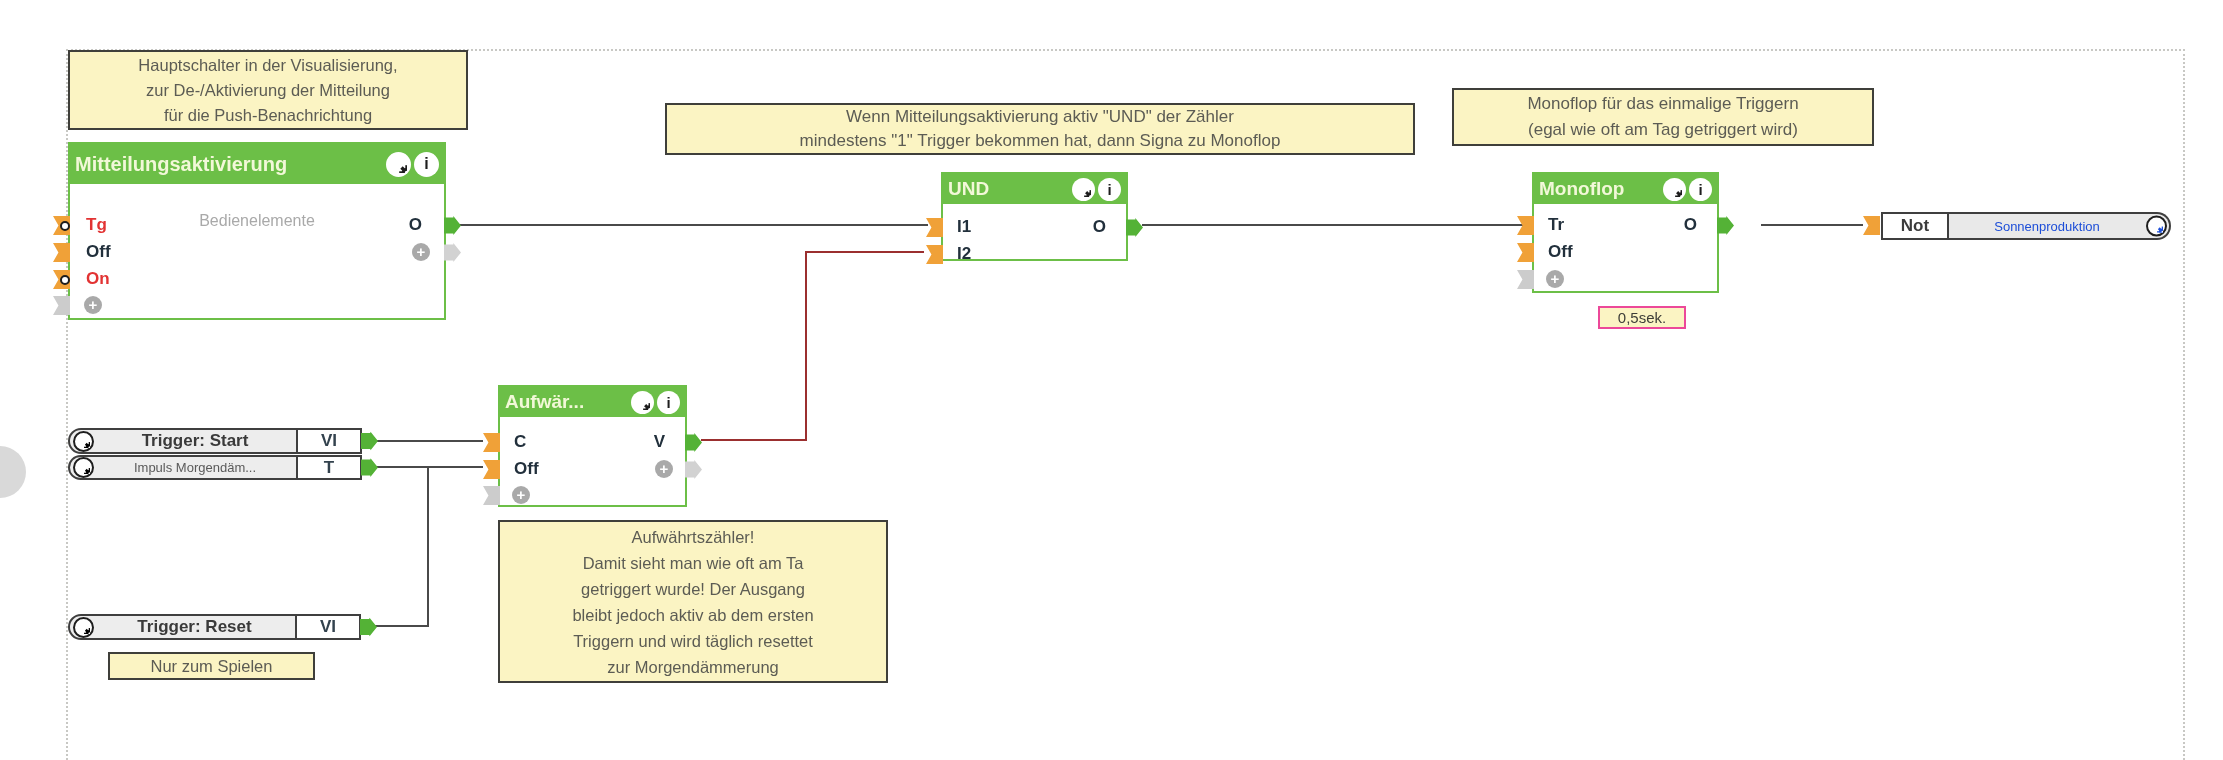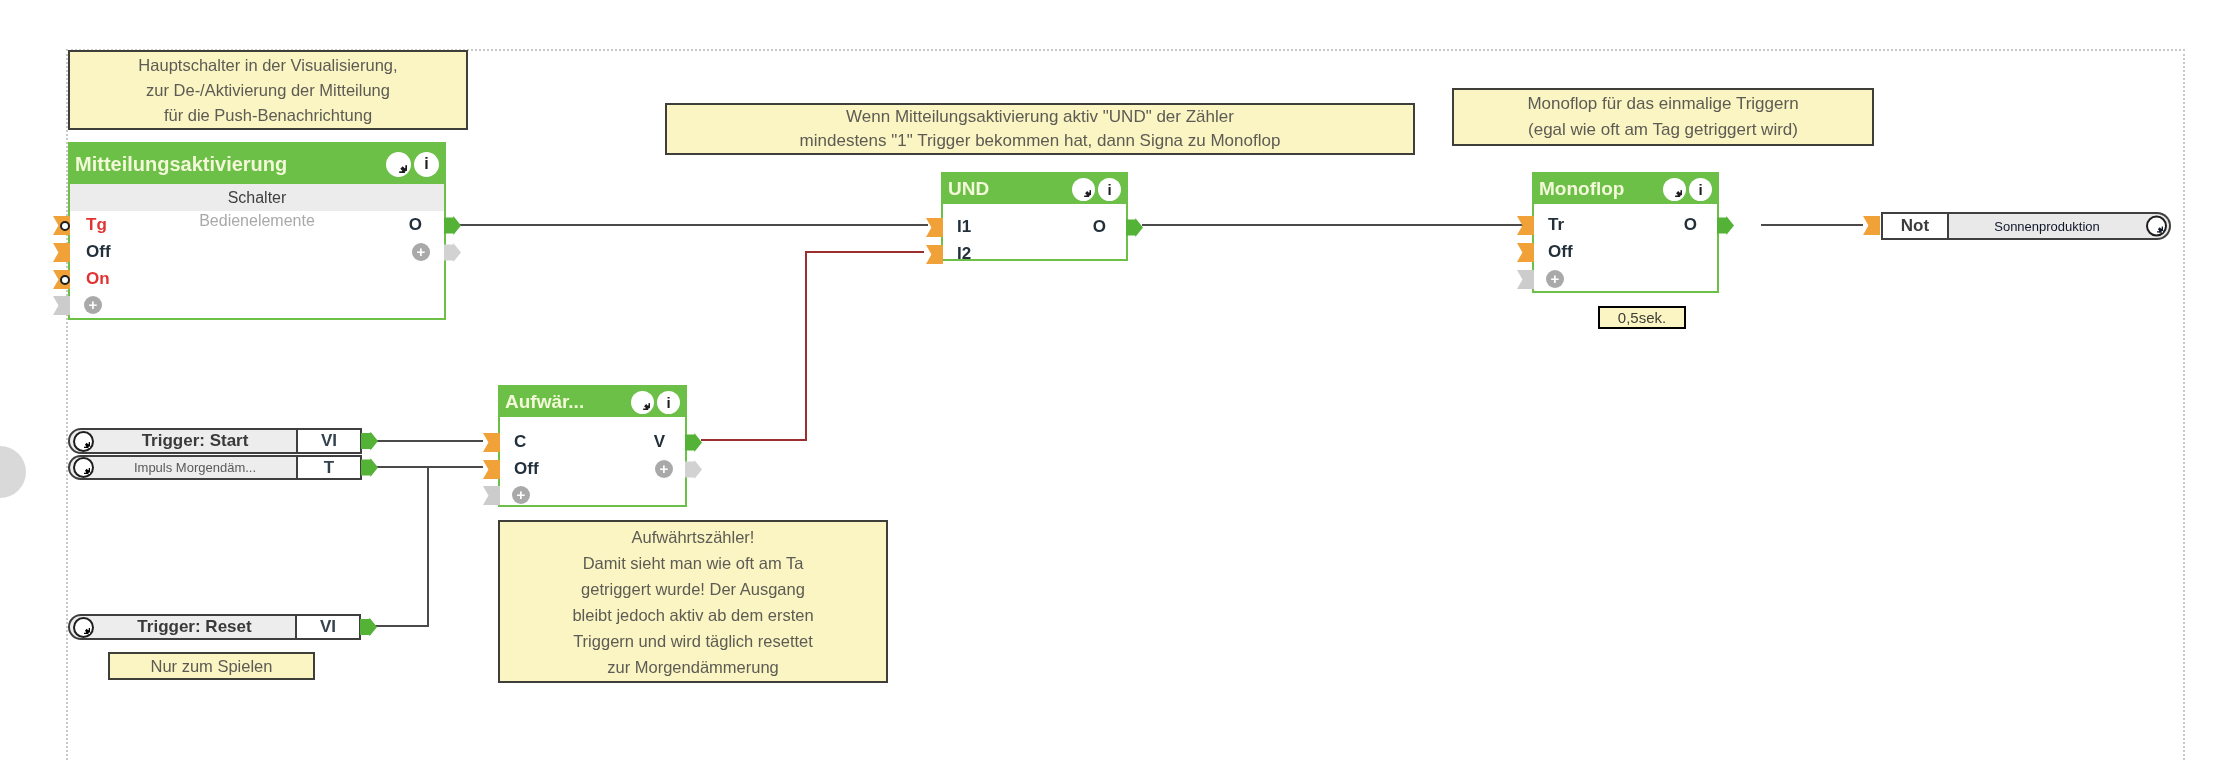--- a/index.html
+++ b/index.html
@@ -63,26 +63,26 @@
                align-items:center;justify-content:center;font-weight:bold;font-size:17px;
                color:#33424e;box-sizing:border-box;}
   .src-conn{position:absolute;right:-16px;top:50%;transform:translateY(-50%);}
 
   
   .sink{position:absolute;display:flex;height:28px;}
   .not-box{background:#fff;border:2px solid #3f3f3f;width:68px;display:flex;align-items:center;
            justify-content:center;font-weight:bold;font-size:17px;color:#3c3c3c;box-sizing:border-box;}
   .sink-cap{background:#e9e9e9;border:2px solid #3f3f3f;border-left:none;border-radius:0 14px 14px 0;
             width:222px;display:flex;align-items:center;justify-content:center;font-size:13px;
-            color:#0f172a;box-sizing:border-box;position:relative;padding-right:24px;}
+            color:#1d4ed8;box-sizing:border-box;position:relative;padding-right:24px;}
   .sink-gear{position:absolute;right:2px;top:50%;transform:translateY(-50%);width:21px;height:21px;
              border-radius:50%;border:2px solid #1e1e1e;background:#fff;display:flex;
              align-items:center;justify-content:center;box-sizing:border-box;}
 
-  .param{position:absolute;background:#fbf4c3;border:2px solid #000000;color:#3e3e38;
+  .param{position:absolute;background:#fbf4c3;border:2px solid #ec4899;color:#3e3e38;
          font-size:15px;text-align:center;padding:1px 10px;box-sizing:border-box;}
 
   .gear-svg{display:block;}
 </style>
 </head>
 <body>
 
 <svg width="0" height="0" style="position:absolute">
   <defs>
     <symbol id="gear" viewBox="-12 -12 24 24">
@@ -137,21 +137,20 @@
       <span class="btitle" style="font-size:20px;">Mitteilungsaktivierung</span>
       <span class="hicons">
         <span class="hicon" style="width:25px;height:25px;">
           <svg class="gear-svg" width="17" height="17" viewBox="-12 -12 24 24">
               <use href="#gear"></use>
             </svg>
         </span>
         <span class="hicon" style="width:25px;height:25px;font-size:16px;">i</span>
       </span>
     </div>
-    <div class="band" style="top:40px;">Schalter</div>
     <div class="center-label" style="top:68px;">Bedienelemente</div>
 
     <span class="pin-label red" style="left:16px;top:71px;">Tg</span>
     <span class="pin-label" style="left:16px;top:98px;">Off</span>
     <span class="pin-label red" style="left:16px;top:125px;">On</span>
     <span class="out-label" style="right:22px;top:71px;">O</span>
 
     <span class="in-flag" style="left:-17px;top:72px;">
       <span class="pin-dot"></span>
     </span>

